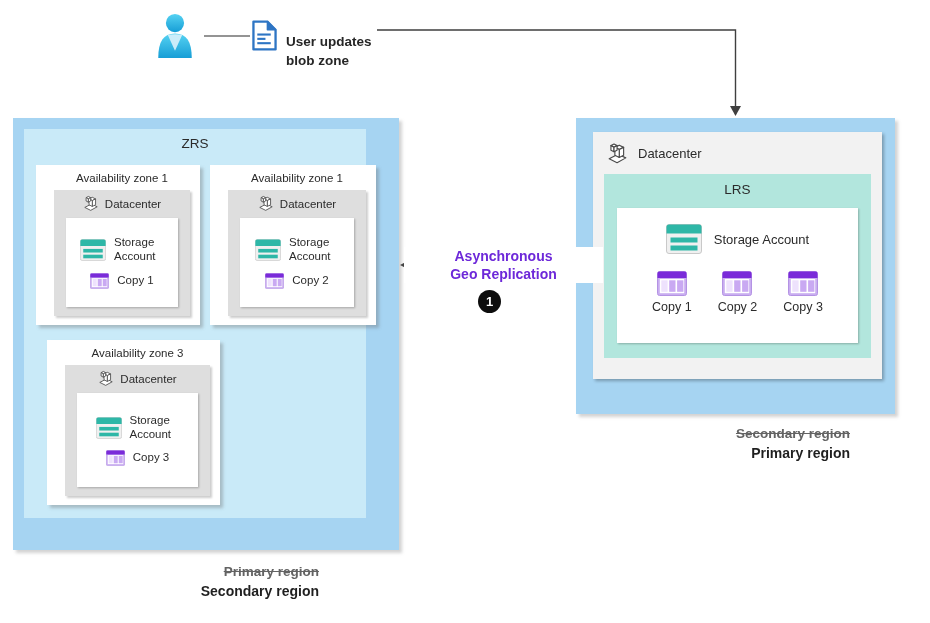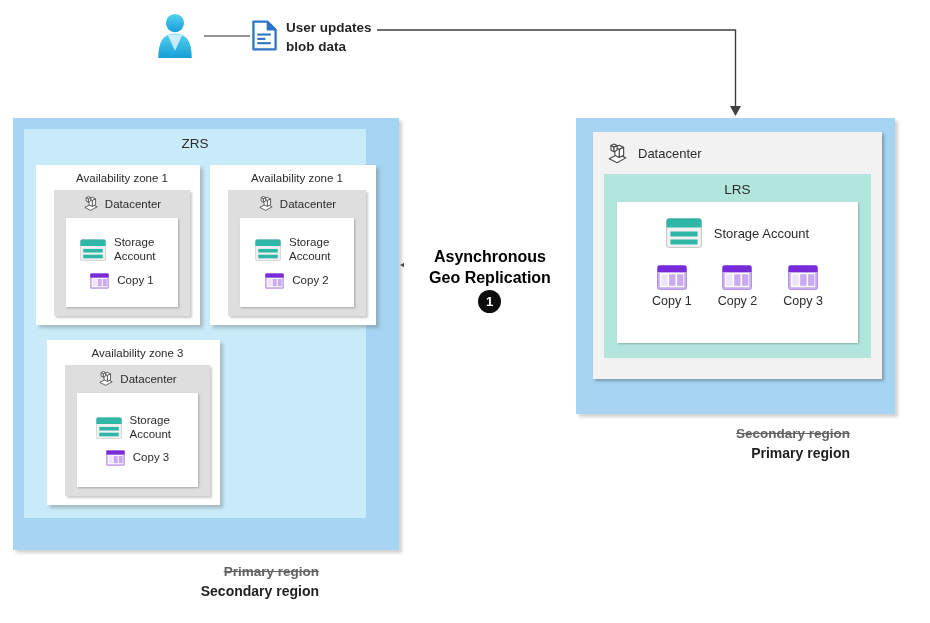--- a/index.html
+++ b/index.html
@@ -4,21 +4,21 @@
 <style>
   html,body { margin:0; padding:0; background:#fff; }
   .canvas {
     position:relative; width:930px; height:623px; background:#ffffff;
     font-family:"Liberation Sans", sans-serif; color:#2b2b2b; overflow:hidden;
   }
   .abs { position:absolute; }
   svg.overlay { position:absolute; left:0; top:0; width:930px; height:623px; pointer-events:none; }
 
   
-  .top-label { position:absolute; left:286px; top:19px; font-weight:bold; font-size:13.5px; color:#262626; line-height:1.4; }
+  .top-label { position:absolute; left:286px; top:33px; font-weight:bold; font-size:13.5px; color:#262626; line-height:1.4; }
 
   
   .zrs-outer { position:absolute; left:13px; top:118px; width:386px; height:432px;
     background:#a6d4f2; box-shadow:3px 3px 3px rgba(130,130,130,.35); }
   .zrs-inner { position:absolute; left:11px; top:11px; width:342px; height:389px; background:#c9eaf8; }
   .zrs-title { position:absolute; left:0; top:7px; width:100%; text-align:center; font-size:13.5px; color:#2b2b2b; }
 
   .zone { position:absolute; background:#fff; box-shadow:3px 3px 3px rgba(100,100,100,.35);
     display:flex; flex-direction:column;padding-left:8px; }
   .zone1 { left:12px; top:36px; width:156px; height:160px; }
@@ -36,30 +36,30 @@
   .res-label.two { width:50px; }
 
   
   .lrs-outer { position:absolute; left:576px; top:118px; width:319px; height:296px;
     background:#a6d4f2; box-shadow:3px 3px 3px rgba(130,130,130,.35); }
   .dc-big { position:absolute; left:17px; top:14px; right:13px; bottom:35px; background:#f2f2f2;
     box-shadow:2px 2px 3px rgba(0,0,0,.28); display:flex; flex-direction:column; }
   .dc-big-header { display:flex; align-items:center; gap:10px; padding:10px 0 9px 14px;
     font-size:13px; color:#2b2b2b; }
   .lrs-box { flex:1; margin:0 11px 21px; background:#b2e6dd; display:flex; flex-direction:column; }
-  .lrs-title { text-align:center; font-size:13.5px; padding:8px 0 5px; color:#2b2b2b; }
+  .lrs-title { text-align:center; font-size:13.5px; padding:8px 0 11px; color:#2b2b2b; }
   .lrs-white { flex:1; margin:0 13px 15px; background:#fff; box-shadow:1px 1px 2px rgba(0,0,0,.25); }
   .sa-row { display:flex; justify-content:center; align-items:center; gap:12px; margin-top:16px;
     font-size:13px; color:#2b2b2b; }
   .copies { display:flex; justify-content:center; gap:26px; margin-top:17px; }
   .copy-item { display:flex; flex-direction:column; align-items:center; gap:4px; font-size:12.5px; color:#2b2b2b; }
 
   
-  .geo-label { position:absolute; left:404px; top:247px; width:172px; text-align:center;
-    font-weight:bold; font-size:16px; color:#000000; background:#fff; line-height:1.3; }
+  .geo-label { position:absolute; left:404px; top:247px; width:199px; text-align:center;
+    font-weight:bold; font-size:14px; color:#6d28d9; background:#fff; line-height:1.3; }
   .step-badge { position:absolute; left:478px; top:290px; width:23px; height:23px; border-radius:50%;
     background:#0d0d0d; color:#fff; font-size:13px; font-weight:bold;
     display:flex; align-items:center; justify-content:center; }
 
   
   .region-label { position:absolute; text-align:right; width:230px; }
   .region-label .struck { font-size:13.5px; font-weight:bold; color:#636363; text-decoration:line-through; }
   .region-label .main { font-size:14px; font-weight:bold; color:#1f1f1f; margin-top:4px; }
   .region-label.left { left:89px; top:564px; }
   .region-label.right { left:620px; top:426px; }
@@ -126,21 +126,21 @@
   </svg>
 
   <svg class="abs ic" style="left:151px;top:13px" width="48" height="45">
     <use href="#sym-person" xlink:href="#sym-person"></use>
   </svg>
   <svg class="abs ic" style="left:252px;top:20px" width="25" height="31">
     <use href="#sym-doc" xlink:href="#sym-doc"></use>
   </svg>
   <div class="top-label">
     <div>User updates</div>
-    <div>blob data</div>
+    <div>blob zone</div>
   </div>
 
   <div class="zrs-outer">
     <div class="zrs-inner">
       <div class="zrs-title">ZRS</div>
 
       <div class="zone zone1">
         <div class="zone-title">Availability zone 1</div>
         <div class="zone-dc">
           <div class="zone-dc-header">

